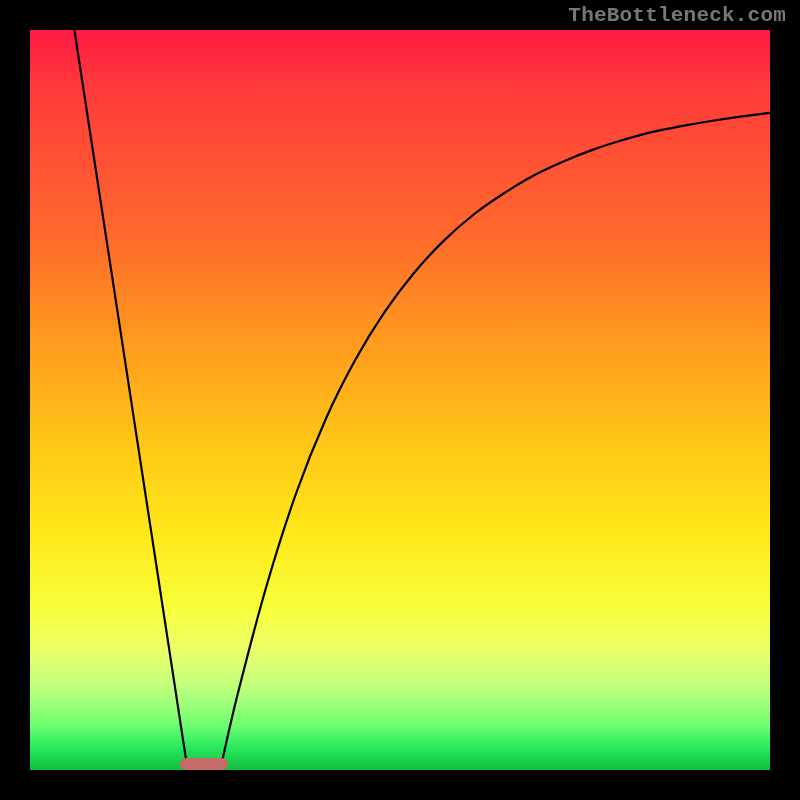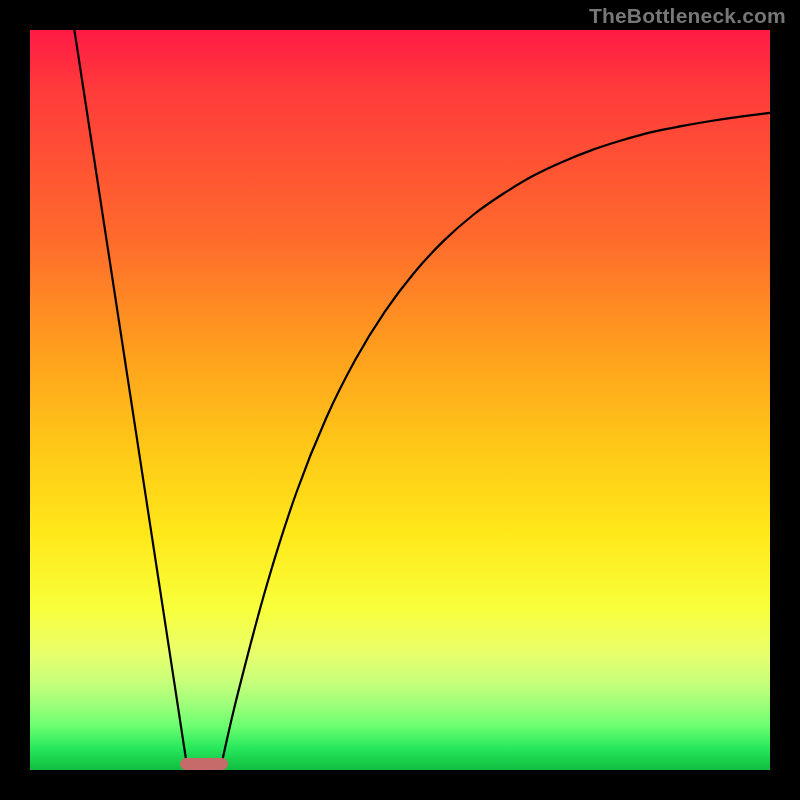--- a/index.html
+++ b/index.html
@@ -41,21 +41,21 @@
       #0fbd3f 100%
     );
   }
   .watermark {
     position: absolute;
     top: 4px;
     right: 14px;
     color: #777;
     font-size: 21px;
     font-weight: 600;
-    font-family: Liberation Sans, sans-serif;
+    font-family: Liberation Mono, monospace;
     letter-spacing: 0.2px;
     user-select: none;
   }
   svg.curve {
     position: absolute;
     top: 0;
     left: 0;
     width: 740px;
     height: 740px;
     overflow: visible;

